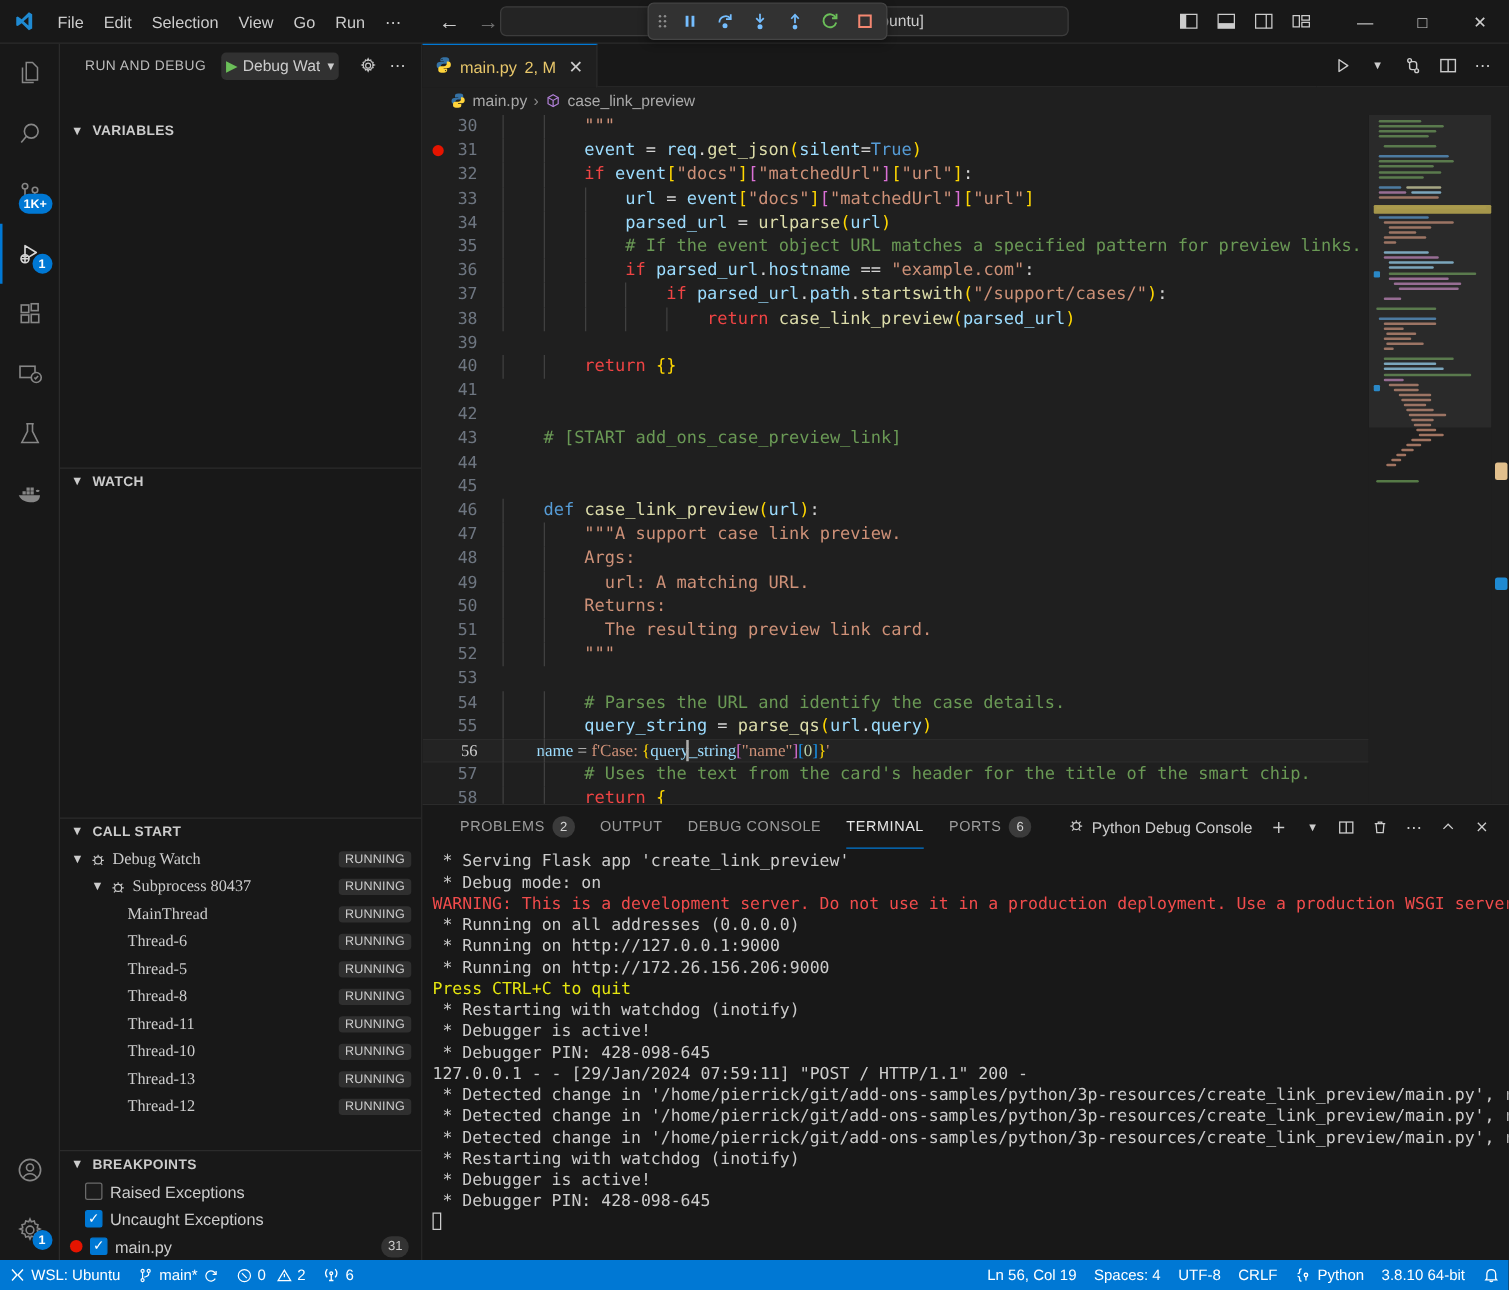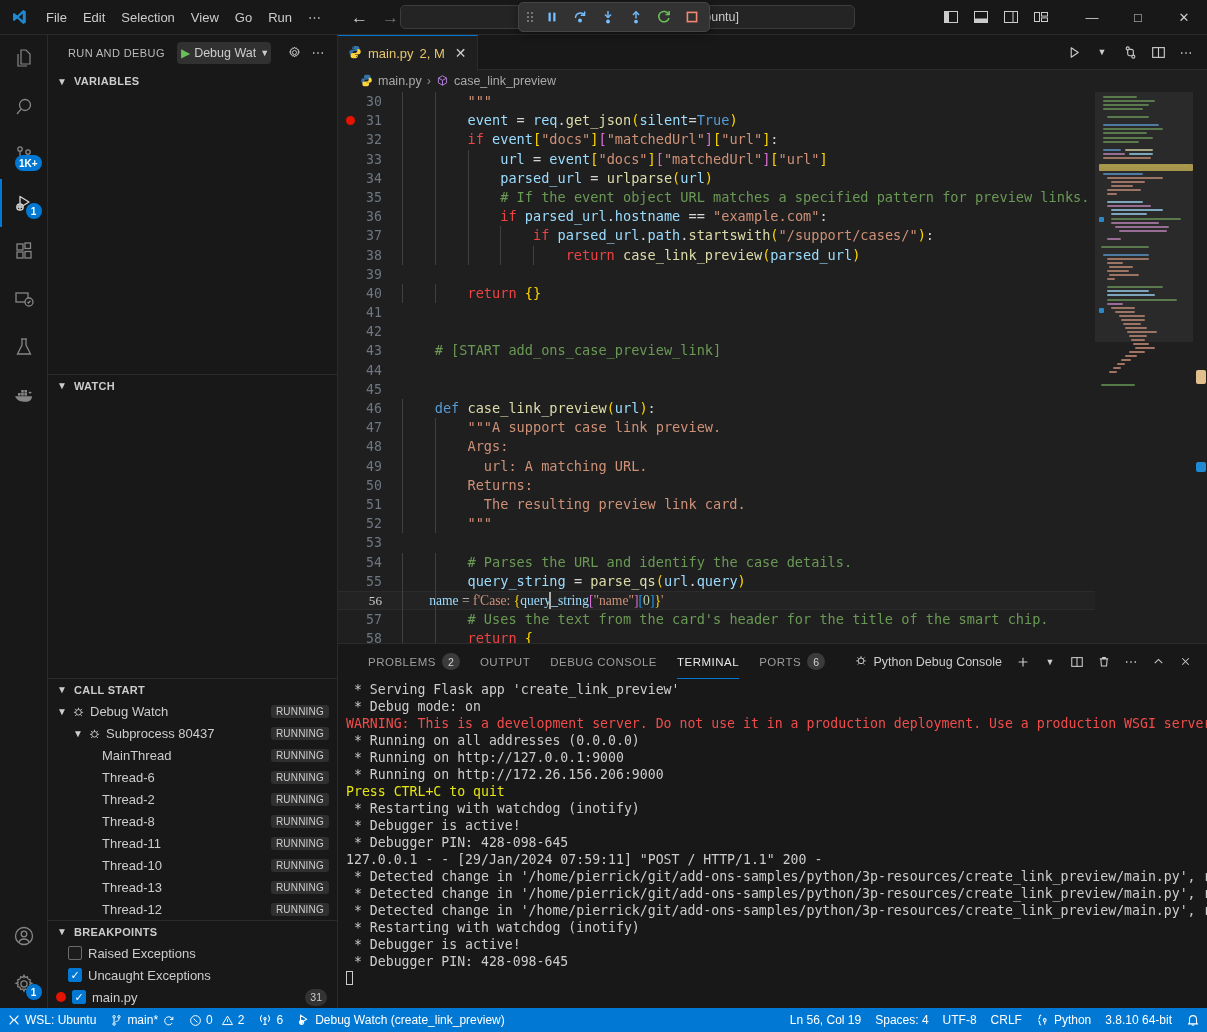--- a/index.html
+++ b/index.html
@@ -64,21 +64,21 @@
   }
   .ab-badge {
     position: absolute; right: 6px; bottom: 8px; background: #0078d4; color: #fff;
     border-radius: 10px; min-width: 16px; height: 16px; font-size: 10px;
     display: flex; align-items: center; justify-content: center; padding: 0 4px; font-weight: 600;
   }
   .ab-spacer { flex: 1 1 auto; }
 
   
   .sidebar { width: 290px; background: #181818; display: flex; flex-direction: column;
-             border-right: 1px solid #2b2b2b; flex: 0 0 290px; min-height: 0; }
+             border-right: 1px solid #2b2b2b; flex: 0 0 290px; min-height: 0; gap: 24px; }
   .sb-title {
     height: 35px; display: flex; align-items: center; padding: 0 8px 0 20px; gap: 6px; flex: 0 0 35px;
   }
   .sb-title-text { font-size: 11px; text-transform: uppercase; letter-spacing: .4px; color: #bbbbbb; }
   .launch-pill {
     display: flex; align-items: center; background: #313131; border-radius: 4px; height: 22px;
     padding: 0 2px 0 4px; gap: 4px; margin-left: 6px;
   }
   .launch-pill .play { color: #6bbf59; font-size: 12px; }
   .launch-name { font-size: 12.5px; color: #cccccc; max-width: 92px; overflow: hidden; white-space: nowrap; }
@@ -92,21 +92,21 @@
     border-top: 1px solid #2b2b2b;
   }
   .chev { width: 16px; text-align: center; font-size: 10px; color: #cccccc; }
   .section-body { overflow: hidden; }
 
   
   .cs-row {
     height: 22px; display: flex; align-items: center; font-size: 13px; color: #cccccc;
     padding-right: 8px; position: relative;
   }
-  .cs-label { white-space: nowrap; overflow: hidden; }
+  .cs-label { white-space: nowrap; overflow: hidden; font-family: Liberation Serif, serif; }
   .cs-state {
     margin-left: auto; background: #2f2f2f; color: #cccccc; font-size: 10px;
     padding: 1px 5px; border-radius: 3px; letter-spacing: .2px;
   }
   .bug-icon { width: 16px; display: inline-flex; align-items: center; justify-content: center; margin-right: 4px; }
 
   
   .bp-row { height: 22px; display: flex; align-items: center; font-size: 13px; padding-left: 20px; gap: 6px; }
   .cbox {
     width: 14px; height: 14px; border: 1px solid #6b6b6b; border-radius: 2px; background: #1c1c1c;
@@ -473,21 +473,21 @@
             </div>
             <div class="cs-row">
               <span style="display:inline-block;width:38px"></span>
               <span style="display:inline-block;width:16px"></span>
               <span class="cs-label">Thread-6</span>
               <span class="cs-state">RUNNING</span>
             </div>
             <div class="cs-row">
               <span style="display:inline-block;width:38px"></span>
               <span style="display:inline-block;width:16px"></span>
-              <span class="cs-label">Thread-2</span>
+              <span class="cs-label">Thread-5</span>
               <span class="cs-state">RUNNING</span>
             </div>
             <div class="cs-row">
               <span style="display:inline-block;width:38px"></span>
               <span style="display:inline-block;width:16px"></span>
               <span class="cs-label">Thread-8</span>
               <span class="cs-state">RUNNING</span>
             </div>
             <div class="cs-row">
               <span style="display:inline-block;width:38px"></span>
@@ -787,30 +787,20 @@
         <svg width="14" height="14" viewBox="0 0 16 16" fill="none" stroke="#fff" stroke-width="1.2">
             <path d="M4.4 2.6a6 6 0 0 0 0 7.6"></path>
             <path d="M11.6 2.6a6 6 0 0 1 0 7.6"></path>
             <circle cx="8" cy="6.4" r="1.3"></circle>
             <path d="M8 7.8V13"></path>
             <path d="M6 13h4"></path>
           </svg>
       </span>
       <span>6</span>
     </div>
-    <div class="sb-item">
-      <span class="ico">
-        <svg width="14" height="14" viewBox="0 0 16 16" fill="none" stroke="#fff" stroke-width="1.2">
-            <path d="M4 2.6 11 7l-7 4.4z"></path>
-            <circle cx="5.2" cy="10.6" r="2.4"></circle>
-            <path d="M2.8 10.6h4.8M5.2 8.2v4.8"></path>
-          </svg>
-      </span>
-      <span>Debug Watch (create_link_preview)</span>
-    </div>
 
     <div class="sb-right">
       <div class="sb-item">Ln 56, Col 19</div>
       <div class="sb-item">Spaces: 4</div>
       <div class="sb-item">UTF-8</div>
       <div class="sb-item">CRLF</div>
       <div class="sb-item">
         <span class="ico">
           <svg width="14" height="14" viewBox="0 0 16 16" fill="none" stroke="#fff" stroke-width="1.2">
               <path d="M6 2.4c-1.4 0-1.8.8-1.8 1.6v1.2c0 .9-.7 1.6-1.6 1.6h-.2"></path>

